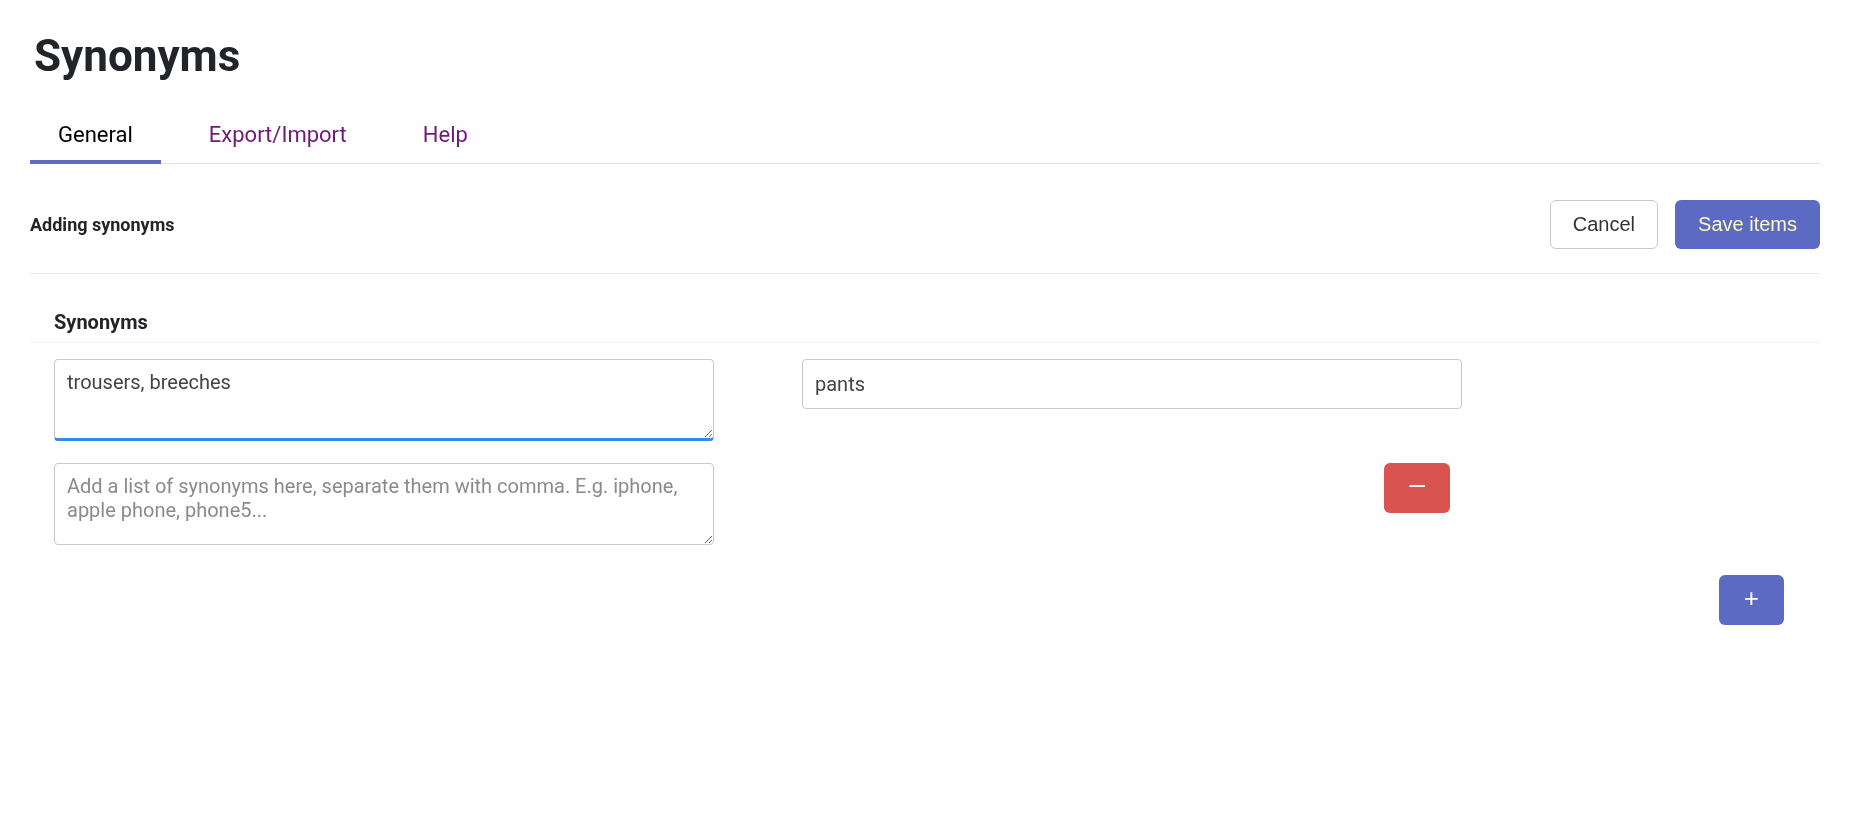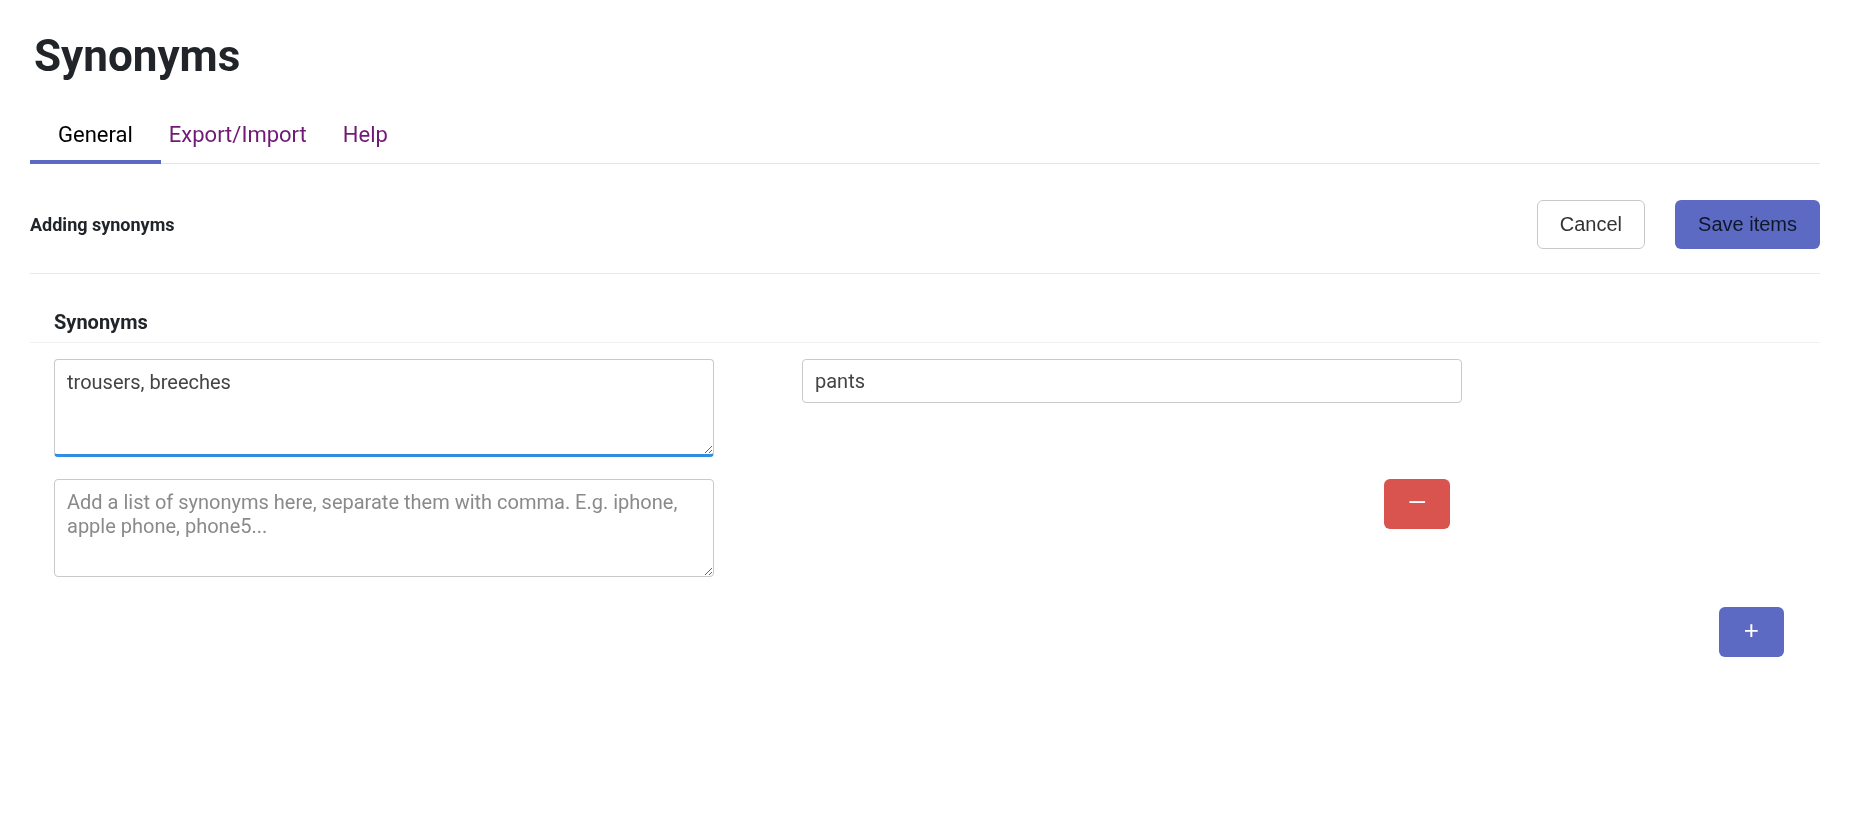--- a/index.html
+++ b/index.html
@@ -3,59 +3,59 @@
   <meta charset="utf-8">
   <style>
     * { box-sizing: border-box; margin: 0; padding: 0; }
     body {
       font-family: -apple-system, BlinkMacSystemFont, "Segoe UI", Roboto, Helvetica, Arial, sans-serif;
       background: #fff;
       color: #212529;
       padding: 20px 30px;
     }
     h1.page-title { font-size: 44px; font-weight: 700; margin: 10px 0 30px 4px; }
-    .tabs { display: flex; gap: 36px; border-bottom: 1px solid #e5e5e5; padding-left: 28px; }
+    .tabs { display: flex; gap: 76px; border-bottom: 1px solid #e5e5e5; padding-left: 28px; }
     .tab {
       font-size: 22px; color: #701a75; padding: 10px 0 16px 0; cursor: pointer; position: relative;
     }
     .tab.active { color: #000; }
     .tab.active::after {
       content: ""; position: absolute; left: -28px; right: -28px; bottom: -1px;
       height: 4px; background: #5c6ac4;
     }
     .section-header {
       display: flex; justify-content: space-between; align-items: center;
       padding: 36px 0 24px 0; border-bottom: 1px solid #eaeaea;
     }
     .section-header h2 { font-size: 18px; font-weight: 700; }
-    .btn-row { display: flex; gap: 30px; }
+    .btn-row { display: flex; gap: 17px; }
     .btn {
       font-size: 20px; padding: 12px 22px; border-radius: 6px; cursor: pointer;
       border: 1px solid transparent;
     }
     .btn-secondary { background: #fff; color: #333; border: 1px solid #c9c9c9; }
-    .btn-primary { background: #5c6ac4; color: #0f172a; }
+    .btn-primary { background: #5c6ac4; color: #fef9c3; }
     .btn-danger { background: #d9534f; color: #fff; font-size: 28px; line-height: 20px; padding: 10px 24px 18px; border-radius: 6px; }
     .btn-primary-small { background: #5c6ac4; color: #fff; font-size: 26px; line-height: 20px; padding: 12px 24px 16px; border-radius: 6px; }
     .grid-head, .grid-row {
       display: grid; grid-template-columns: 700px 660px 120px; column-gap: 48px; align-items: start;
     }
     .grid-head { margin: 36px 0 8px 24px; }
     .grid-head .col-label { font-size: 20px; font-weight: 700; }
     .rows-container { border-top: 1px solid #f0f0f0; padding-top: 12px; }
     .grid-row { padding: 4px 0 18px 24px; }
     textarea.synonyms-input {
-      width: 660px; height: 98px; resize: both; font-size: 20px; font-family: inherit;
+      width: 660px; height: 82px; resize: both; font-size: 20px; font-family: inherit;
       padding: 10px 12px; border: 1px solid #c9c9c9; border-radius: 4px; color: #444;
     }
     textarea.synonyms-input.focused {
       border-bottom: 3px solid #2f8de4;
     }
     input.search-term-input {
-      width: 660px; height: 44px; font-size: 20px; font-family: inherit;
+      width: 660px; height: 50px; font-size: 20px; font-family: inherit;
       padding: 8px 12px; border: 1px solid #c9c9c9; border-radius: 4px; color: #444;
     }
     textarea::placeholder, input::placeholder { color: #8a8a8a; }
     .row-actions { display: flex; justify-content: flex-end; padding-right: 12px; }
     .add-row-wrap { display: flex; justify-content: flex-end; padding: 12px 36px 0 0; }
   </style>
 </head>
 <body>
 
 <h1 class="page-title">Synonyms</h1>

